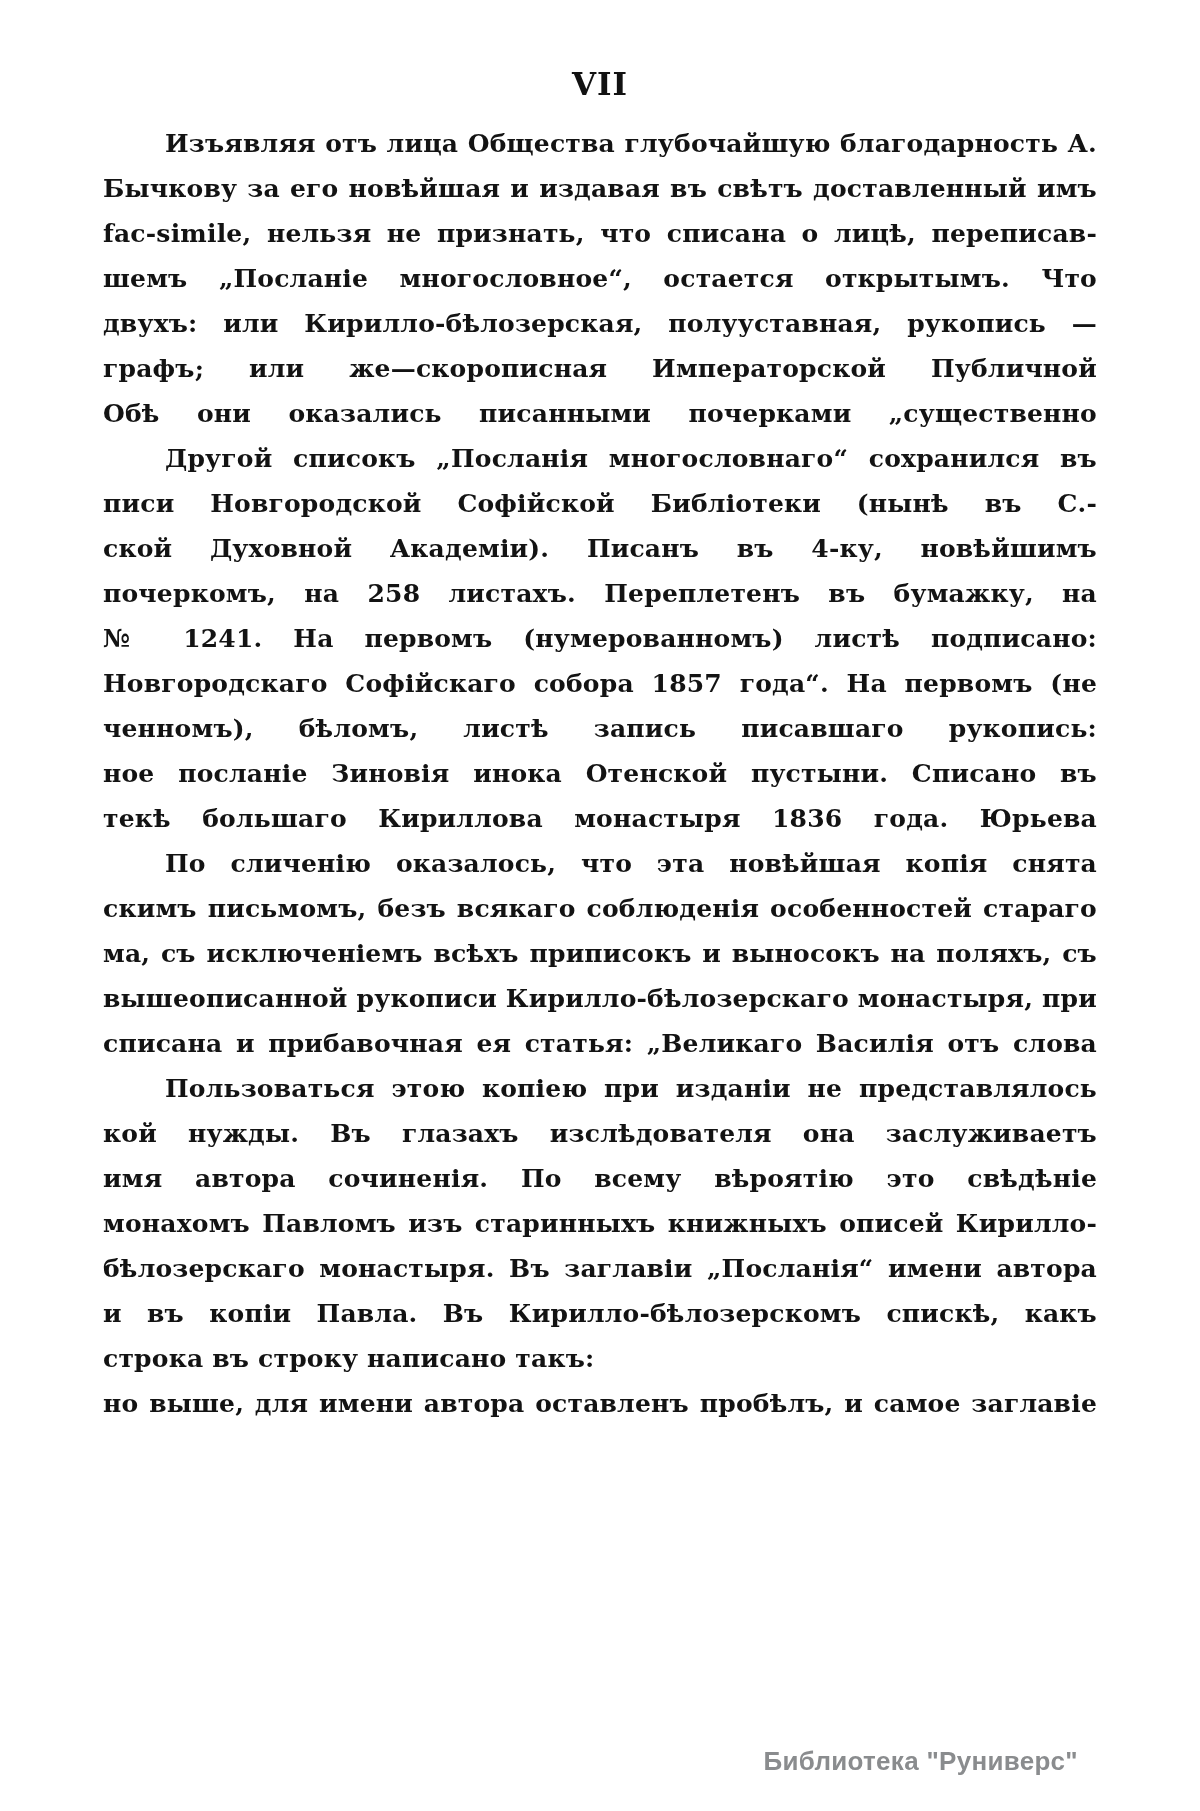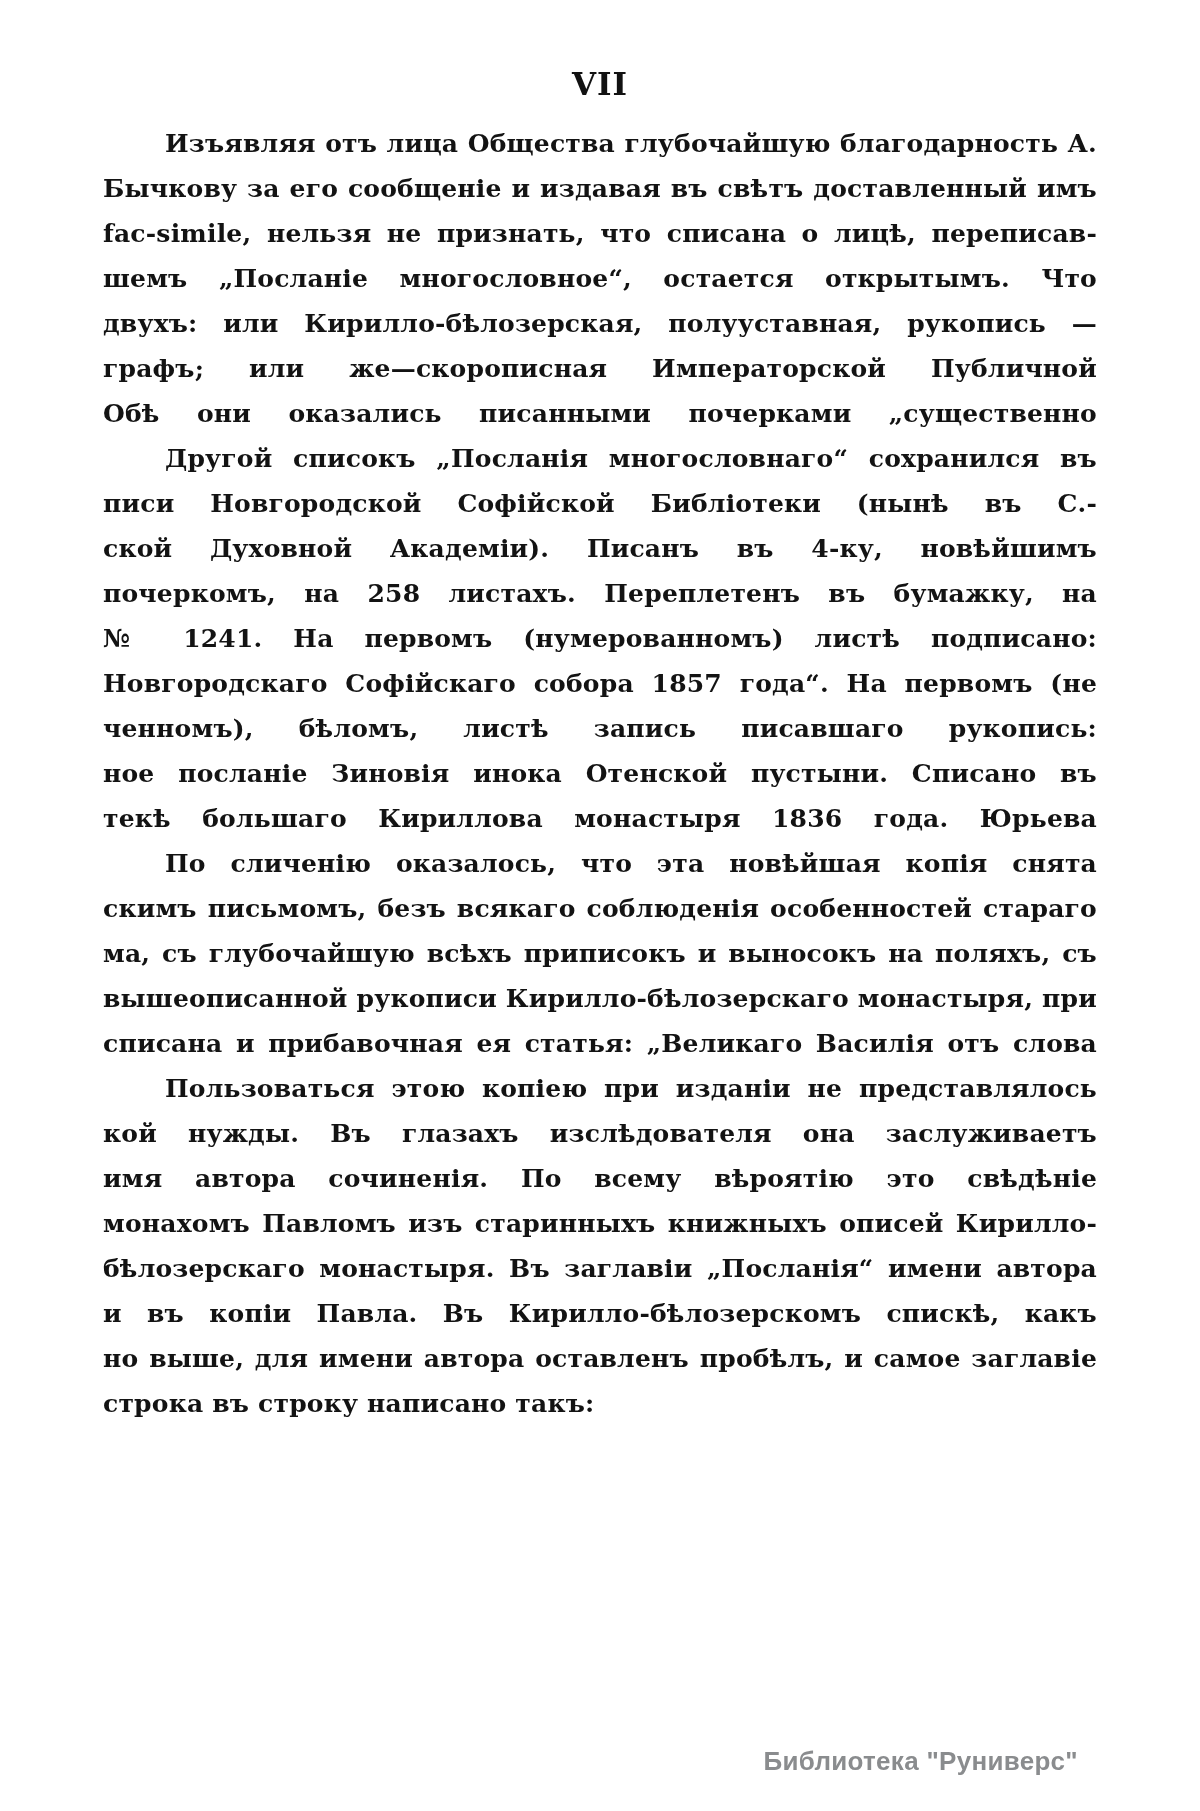--- a/index.html
+++ b/index.html
@@ -67,51 +67,51 @@
 </style>
 </head>
 <body>
 
 <div class="page">
   <div class="page-number">VII</div>
 
   <div class="text-block" id="text-block">
       <div class="paragraph">
         <div class="line first">Изъявляя отъ лица Общества глубочайшую благодарность А. Ѳ.</div>
-        <div class="line">Бычкову за его сообщеніе и издавая въ свѣтъ доставленный имъ</div>
+        <div class="line">Бычкову за его новѣйшая и издавая въ свѣтъ доставленный имъ</div>
         <div class="line">fac-simile, нельзя не признать, что списана о лицѣ, переписав-</div>
         <div class="line">шемъ „Посланіе многословное“, остается открытымъ. Что нибудь изъ</div>
         <div class="line">двухъ: или Кирилло-бѣлозерская, полууставная, рукопись — авто-</div>
         <div class="line">графъ; или же—скорописная Императорской Публичной Библіотеки.</div>
         <div class="line last">Обѣ они оказались писанными почерками „существенно разными“.</div>
       </div>
       <div class="paragraph">
         <div class="line first">Другой списокъ „Посланія многословнаго“ сохранился въ руко-</div>
         <div class="line">писи Новгородской Софійской Библіотеки (нынѣ въ С.-Петербург-</div>
         <div class="line">ской Духовной Академіи). Писанъ въ 4-ку, новѣйшимъ скорописнымъ</div>
         <div class="line">почеркомъ, на 258 листахъ. Переплетенъ въ бумажку, на корешкѣ:</div>
         <div class="line">№ 1241. На первомъ (нумерованномъ) листѣ подписано: „Библіотеки</div>
         <div class="line">Новгородскаго Софійскаго собора 1857 года“. На первомъ (не помѣ-</div>
         <div class="line">ченномъ), бѣломъ, листѣ запись писавшаго рукопись: „Многослов-</div>
         <div class="line">ное посланіе Зиновія инока Отенской пустыни. Списано въ библіо-</div>
         <div class="line">текѣ большаго Кириллова монастыря 1836 года. Юрьева первокла-</div>
       </div>
       <div class="paragraph">
         <div class="line first">По сличенію оказалось, что эта новѣйшая копія снята граждан-</div>
         <div class="line">скимъ письмомъ, безъ всякаго соблюденія особенностей стараго пись-</div>
-        <div class="line">ма, съ глубочайшую всѣхъ приписокъ и выносокъ на поляхъ, съ</div>
+        <div class="line">ма, съ исключеніемъ всѣхъ приписокъ и выносокъ на поляхъ, съ</div>
         <div class="line">вышеописанной рукописи Кирилло-бѣлозерскаго монастыря, при чемъ</div>
         <div class="line">списана и прибавочная ея статья: „Великаго Василія отъ слова еже</div>
       </div>
       <div class="paragraph">
         <div class="line first">Пользоваться этою копіею при изданіи не представлялось ника-</div>
         <div class="line">кой нужды. Въ глазахъ изслѣдователя она заслуживаетъ вниманія</div>
         <div class="line">имя автора сочиненія. По всему вѣроятію это свѣдѣніе почерпнуто</div>
         <div class="line">монахомъ Павломъ изъ старинныхъ книжныхъ описей Кирилло-</div>
         <div class="line">бѣлозерскаго монастыря. Въ заглавіи „Посланія“ имени автора нѣтъ</div>
         <div class="line">и въ копіи Павла. Въ Кирилло-бѣлозерскомъ спискѣ, какъ замѣче-</div>
+        <div class="line last">строка въ строку написано такъ:</div>
         <div class="line">но выше, для имени автора оставленъ пробѣлъ, и самое заглавіе</div>
-        <div class="line last">строка въ строку написано такъ:</div>
       </div>
     </div>
 
   <div class="watermark">Библиотека "Руниверс"</div>
 </div>
 
 </body></html>

